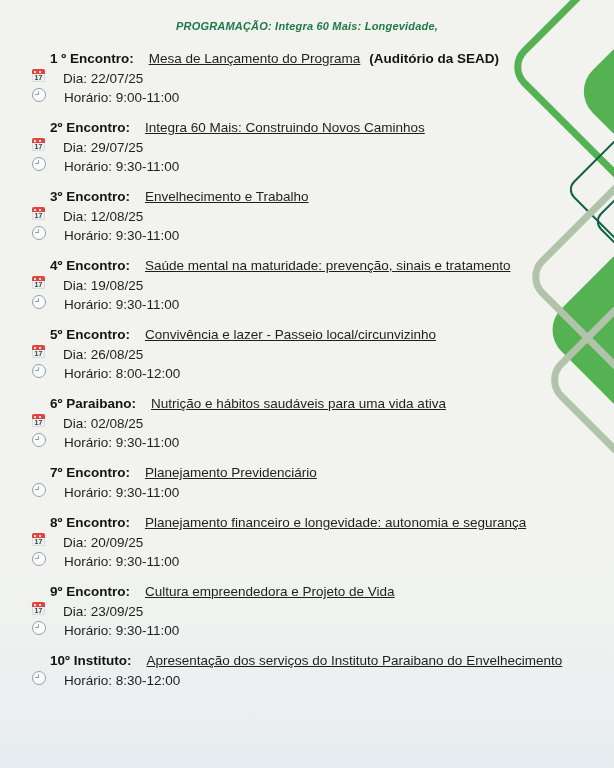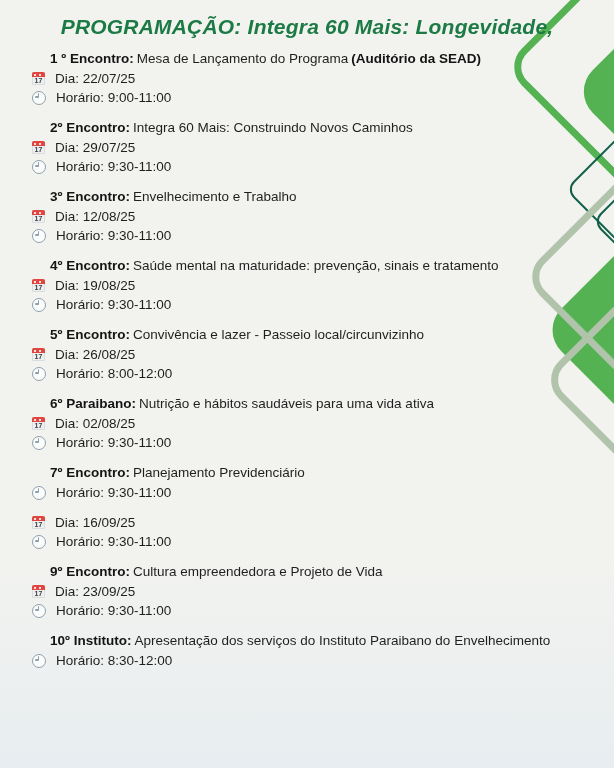--- a/index.html
+++ b/index.html
@@ -23,32 +23,32 @@
   .d2 { width:225px; height:225px; left:618px; top:-21px; }
   .d3 { width:155px; height:155px; left:597px; top:112px; }
   .d4 { width:155px; height:155px; left:624px; top:144px; }
   .d5 { width:210px; height:210px; left:565px; top:172px; }
   .d6 { width:212px; height:212px; left:584px; top:224px; }
   .d7 { width:230px; height:230px; left:588px; top:265px; }
   
   .title {
     position:relative; z-index:5;
     margin:13px 30px 0; text-align:center;
-    font-size:21px; line-height:27px; font-weight:bold; font-style:italic;
+    font-size:11px; line-height:27px; font-weight:bold; font-style:italic;
     color:var(--title-green); letter-spacing:.2px;
   }
   
   .events { position:relative; z-index:5; margin:9px 0 0 32px; }
   .event { margin-bottom:11px; color:var(--text); font-size:13.5px; }
   .event-heading { padding-left:18px; line-height:20px; white-space:nowrap; }
   .event-label, .event-bold { font-weight:bold; color:#141414; }
-  .event-desc { margin-left:3px; }
-  .event-bold { margin-left:3px;text-align:right; }
+  .event-desc { margin-left:15px;text-decoration:underline; }
+  .event-bold { margin-left:9px;text-align:right; }
   .event-bold:empty { display:none; }
-  .icon-line { display:flex; align-items:center; gap:10px; line-height:19px; white-space:nowrap; }
+  .icon-line { display:flex; gap:18px; line-height:19px; white-space:nowrap; }
   
   .cal {
     width:13px; height:13px; flex:0 0 13px; border-radius:2px;
     background:#edeff0; box-shadow:0 0 0 .5px #c6cbce inset;
     display:flex; flex-direction:column; overflow:hidden;
   }
   .cal-top { height:5px; background:var(--cal-red); position:relative; }
   .cal-top::after {
     content:""; position:absolute; left:2px; top:1.5px; width:2px; height:2px;
     background:rgba(255,255,255,.85); box-shadow:5px 0 0 rgba(255,255,255,.85);
@@ -197,26 +197,29 @@
       <div class="event-heading">
         <span class="event-label">7º Encontro:</span><span class="event-desc">Planejamento Previdenciário</span>
       </div>
       <div class="icon-line">
         <span class="clock"></span>
         <span>Horário: 9:30-11:00</span>
       </div>
     </section>
 
     <section class="event">
-      <div class="icon-line">
-        <span class="cal">
-          <span class="cal-top"></span>
-          <span class="cal-num">17</span>
-        </span>
-        <span>Dia: 16/09/25</span>
+      <div class="event-heading">
+        <span class="event-label">8º Encontro:</span><span class="event-desc">Planejamento financeiro e longevidade: autonomia e segurança</span>
+      </div>
+      <div class="icon-line">
+        <span class="cal">
+          <span class="cal-top"></span>
+          <span class="cal-num">17</span>
+        </span>
+        <span>Dia: 20/09/25</span>
       </div>
       <div class="icon-line">
         <span class="clock"></span>
         <span>Horário: 9:30-11:00</span>
       </div>
     </section>
 
     <section class="event">
       <div class="event-heading">
         <span class="event-label">9º Encontro:</span><span class="event-desc">Cultura empreendedora e Projeto de Vida</span>

